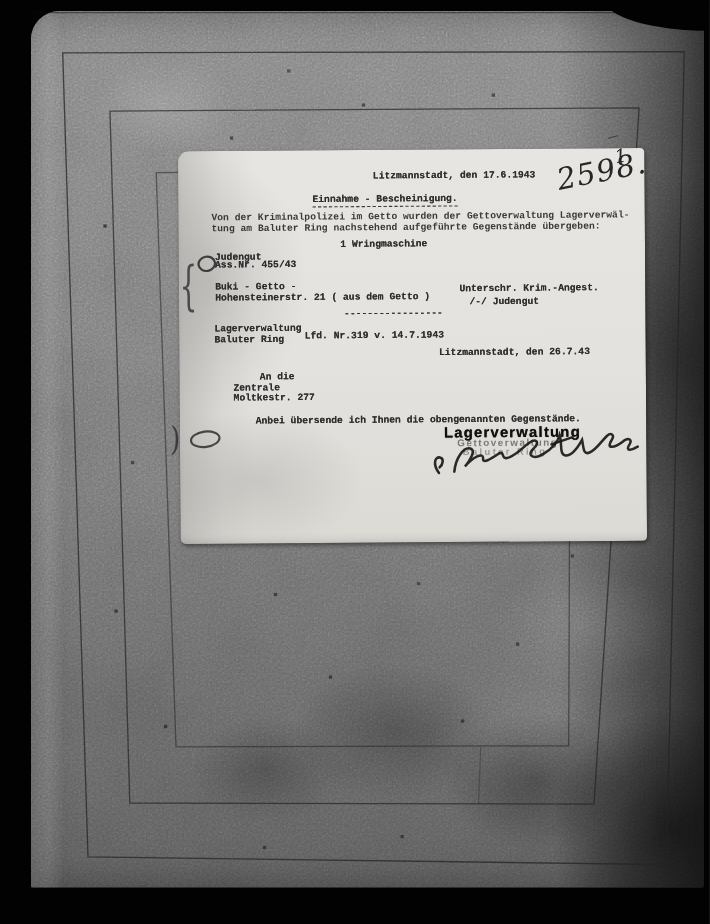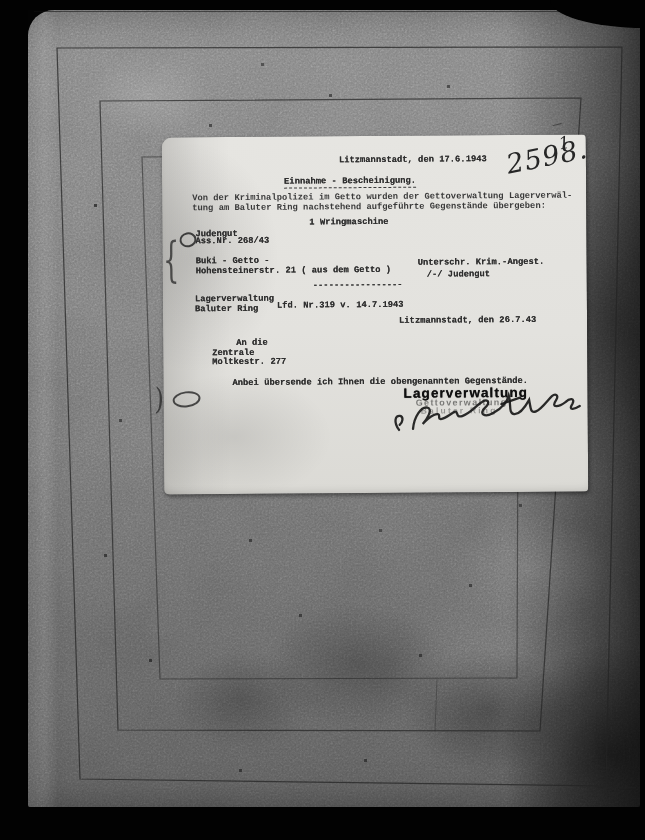--- a/index.html
+++ b/index.html
@@ -139,21 +139,21 @@
     <span class="tw" style="left:177px;top:19px;">Litzmannstadt, den 17.6.1943</span>
 
     <span class="tw title-underline" style="left:122px;top:40px;">Einnahme - Bescheinigung.</span>
 
     <span class="tw light" style="left:30px;top:56px;">Von der Kriminalpolizei im Getto wurden der Gettoverwaltung Lagerverwäl-</span>
     <span class="tw light" style="left:30px;top:66px;">tung am Baluter Ring nachstehend aufgeführte Gegenstände übergeben:</span>
 
     <span class="tw" style="left:147px;top:81px;">1 Wringmaschine</span>
 
     <div class="ink-circle-1"></div>
-    <span class="tw" style="left:33px;top:99px;">Ass.Nr. 268/43</span>
+    <span class="tw" style="left:33px;top:99px;">Ass.Nr. 455/43</span>
     <span class="tw" style="left:33px;top:92px;">Judengut</span>
     <span class="tw" style="left:33px;top:119px;">Buki - Getto -</span>
     <span class="tw" style="left:33px;top:129px;">Hohensteinerstr. 21 ( aus dem Getto )</span>
 
     <span class="tw" style="left:255px;top:122px;">Unterschr. Krim.-Angest.</span>
     <span class="tw" style="left:264px;top:134px;">/-/ Judengut</span>
 
     <span class="tw" style="left:150px;top:144px;">-----------------</span>
 
     <span class="tw" style="left:32px;top:157px;">Lagerverwaltung</span>

